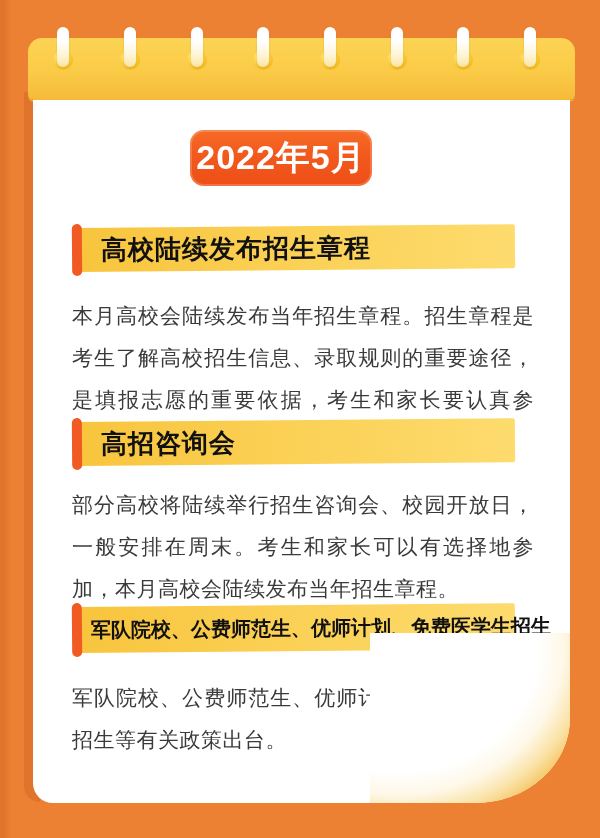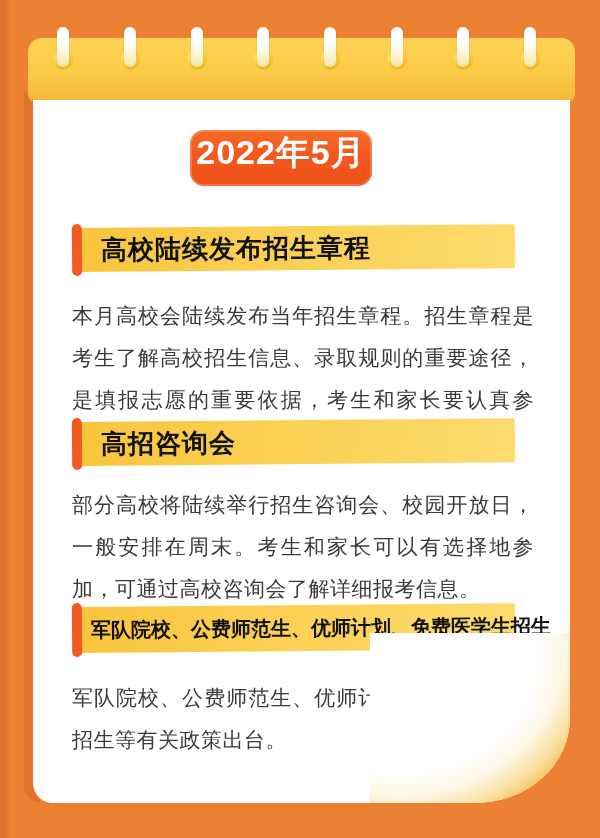--- a/index.html
+++ b/index.html
@@ -55,21 +55,21 @@
     border-bottom-right-radius: 95px 85px;
     background: radial-gradient(230px 205px at 30px 16px,
       #FFFFFF 60%, #FEF8E8 71%, #FAE3A8 81%, #F5C45F 90%, #F0A93C 97%, #EE9434 100%);
   }
   .date-badge {
     position: absolute; left: 157px; top: 30px;
     width: 182px; height: 56px;
     border-radius: 14px;
     background: linear-gradient(180deg, #F66B26 0%, #F2591D 45%, #EE4F17 100%);
     box-shadow: inset 0 0 0 2px rgba(255,255,255,0.20);
-    display: flex; align-items: flex-start; justify-content: center;
+    display: flex; align-items: center; justify-content: center;
     color: #FFFFFF; font-weight: bold; font-size: 34px; letter-spacing: 1px;
   }
   .band {
     position: absolute; left: 42px;
     width: 440px; height: 44px;
     background: linear-gradient(93deg, #F8C43C 0%, #FBD258 55%, #FDDB6E 100%);
     transform: rotate(-0.5deg);
     transform-origin: left center;
     display: flex; align-items: center;
     border-radius: 2px;
@@ -152,21 +152,21 @@
     <div class="band band-1">
       <span class="accent"></span>
       <span class="band-title">高校陆续发布招生章程</span>
     </div>
     <p class="para para-1">本月高校会陆续发布当年招生章程。招生章程是考生了解高校招生信息、录取规则的重要途径，是填报志愿的重要依据，考生和家长要认真参阅。</p>
 
     <div class="band band-2">
       <span class="accent"></span>
       <span class="band-title">高招咨询会</span>
     </div>
-    <p class="para para-2">部分高校将陆续举行招生咨询会、校园开放日，一般安排在周末。考生和家长可以有选择地参加，可通过高校咨询会了解详细报考信息。</p>
+    <p class="para para-2">部分高校将陆续举行招生咨询会、校园开放日，一般安排在周末。考生和家长可以有选择地参加，本月高校会陆续发布当年招生章程。</p>
 
     <div class="band band-3">
       <span class="accent"></span>
       <span class="band-title">军队院校、公费师范生、优师计划、免费医学生招生</span>
     </div>
     <p class="para para-3">军队院校、公费师范生、优师计划、免费医学生招生等有关政策出台。</p>
 
     <div class="curl"></div>
 
   </div>

